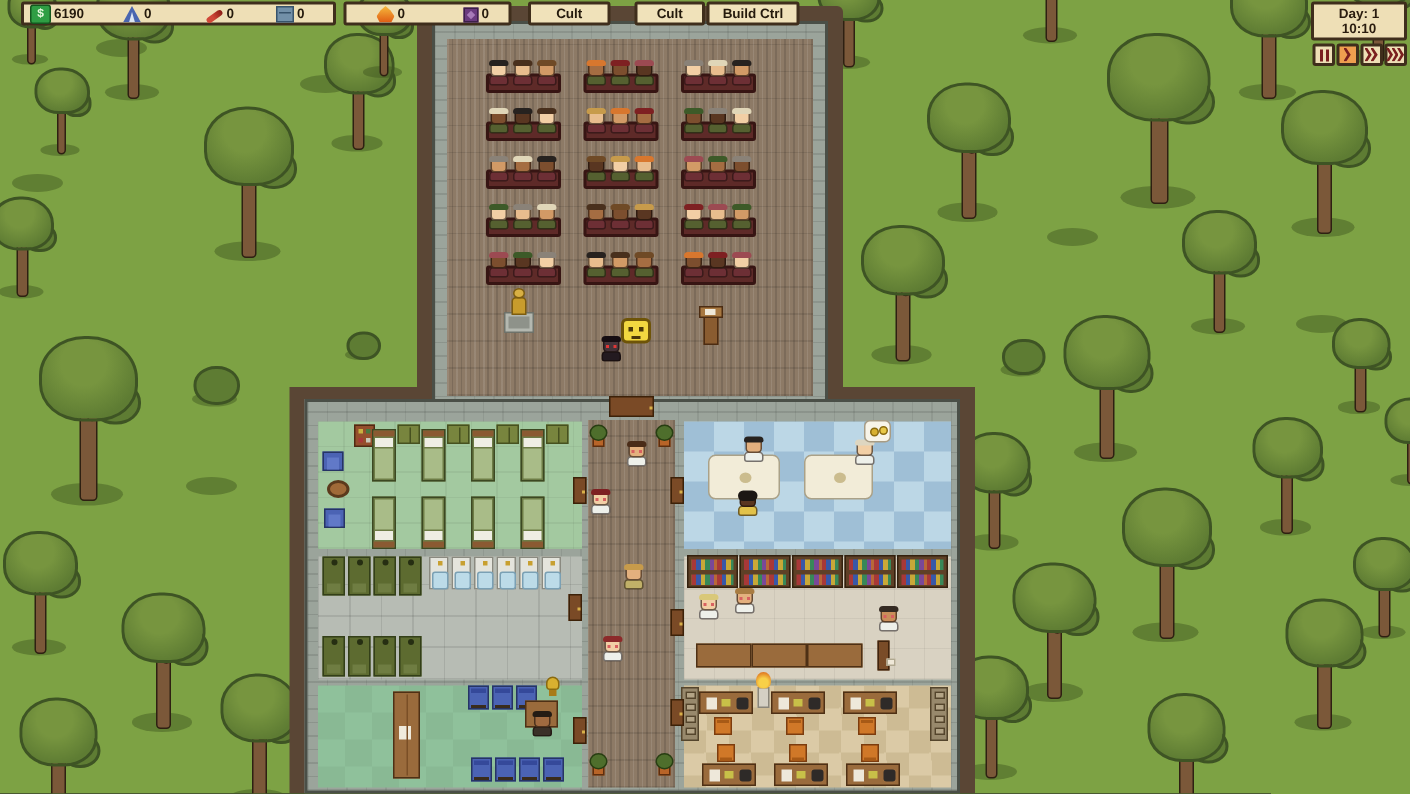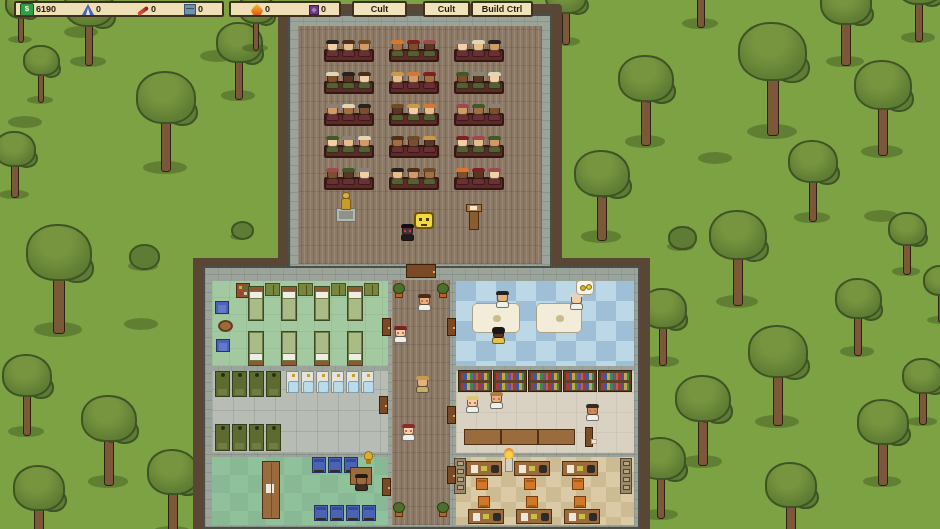--- a/index.html
+++ b/index.html
@@ -878,13 +878,37 @@
           <i></i>
         </span>
       <span class="res-val">0</span>
     </div>
   </div>
 
   <button class="bar-btn" style="left:352px;width:55px">Cult</button>
   <button class="bar-btn" style="left:423px;width:47px">Cult</button>
   <button class="bar-btn" style="left:471px;width:62px">Build Ctrl</button>
 
+  <div class="time-panel">
+    <div class="time-box">
+      <div>Day: 1</div>
+      <div>10:10</div>
+    </div>
+    <div class="time-controls">
+      <button class="tc-btn">
+          <i class="bar"></i>
+          <i class="bar"></i>
+        </button>
+      <button class="tc-btn active">
+          <i class="chev"></i>
+        </button>
+      <button class="tc-btn">
+          <i class="chev"></i>
+          <i class="chev"></i>
+        </button>
+      <button class="tc-btn">
+          <i class="chev"></i>
+          <i class="chev"></i>
+          <i class="chev"></i>
+        </button>
+    </div>
+  </div>
 </div>
 
 </body></html>

